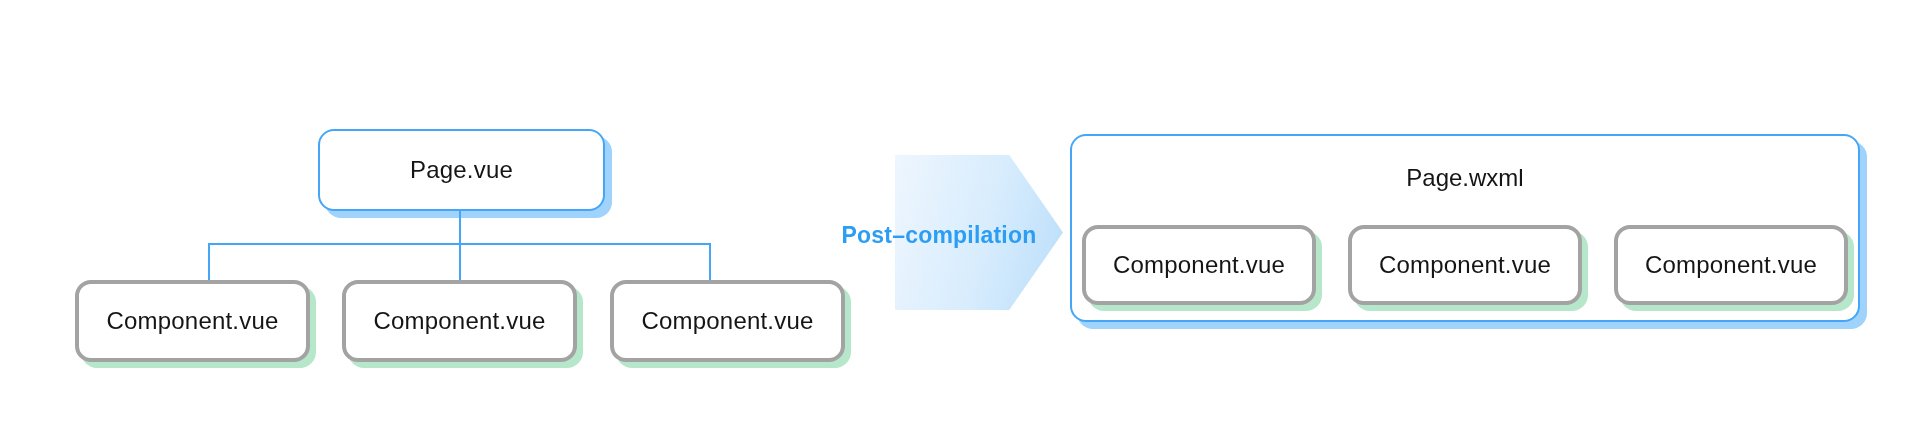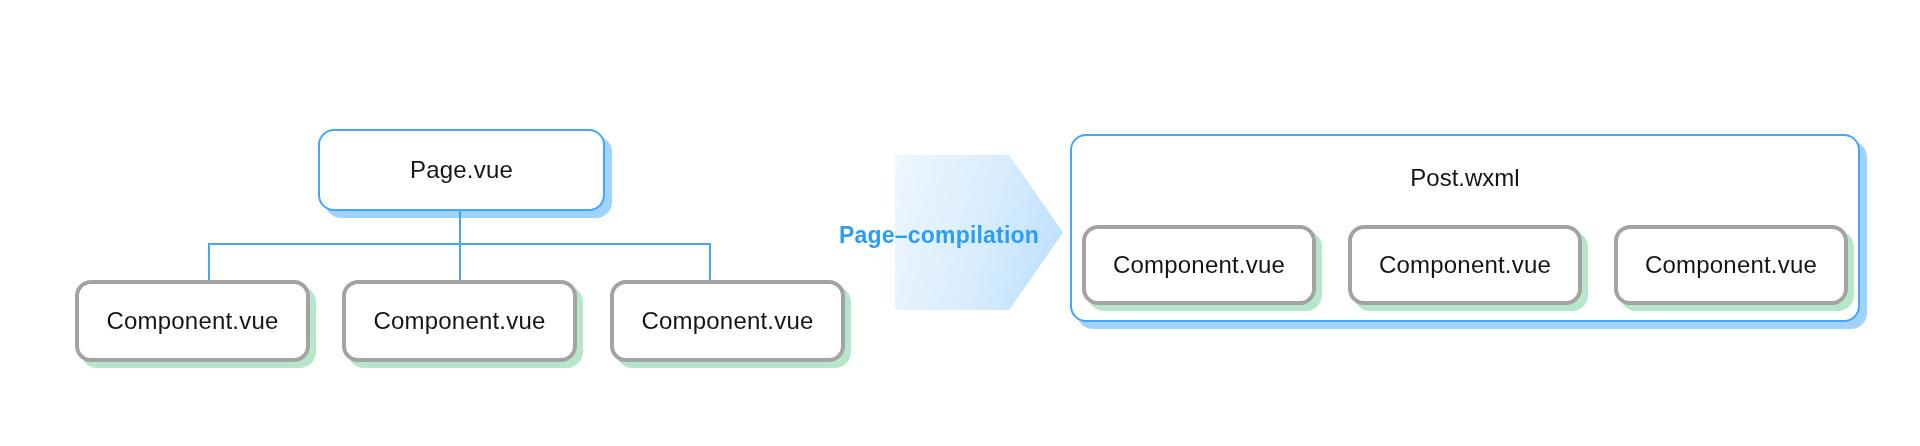--- a/index.html
+++ b/index.html
@@ -54,26 +54,26 @@
   </div>
   <div class="node green" style="left:342px;top:280px;width:235px;height:82px;">
     <span>Component.vue</span>
   </div>
   <div class="node green" style="left:610px;top:280px;width:235px;height:82px;">
     <span>Component.vue</span>
   </div>
 
   <div class="arrow"></div>
   <div class="arrow-label">
-    <span>Page–compilation</span>
+    <span>Post–compilation</span>
   </div>
 
   <div class="node blue" style="left:1070px;top:134px;width:790px;height:188px;"></div>
   <div class="container-title">
-    <span>Post.wxml</span>
+    <span>Page.wxml</span>
   </div>
 
   <div class="node green" style="left:1082px;top:225px;width:234px;height:80px;">
     <span>Component.vue</span>
   </div>
   <div class="node green" style="left:1348px;top:225px;width:234px;height:80px;">
     <span>Component.vue</span>
   </div>
   <div class="node green" style="left:1614px;top:225px;width:234px;height:80px;">
     <span>Component.vue</span>

